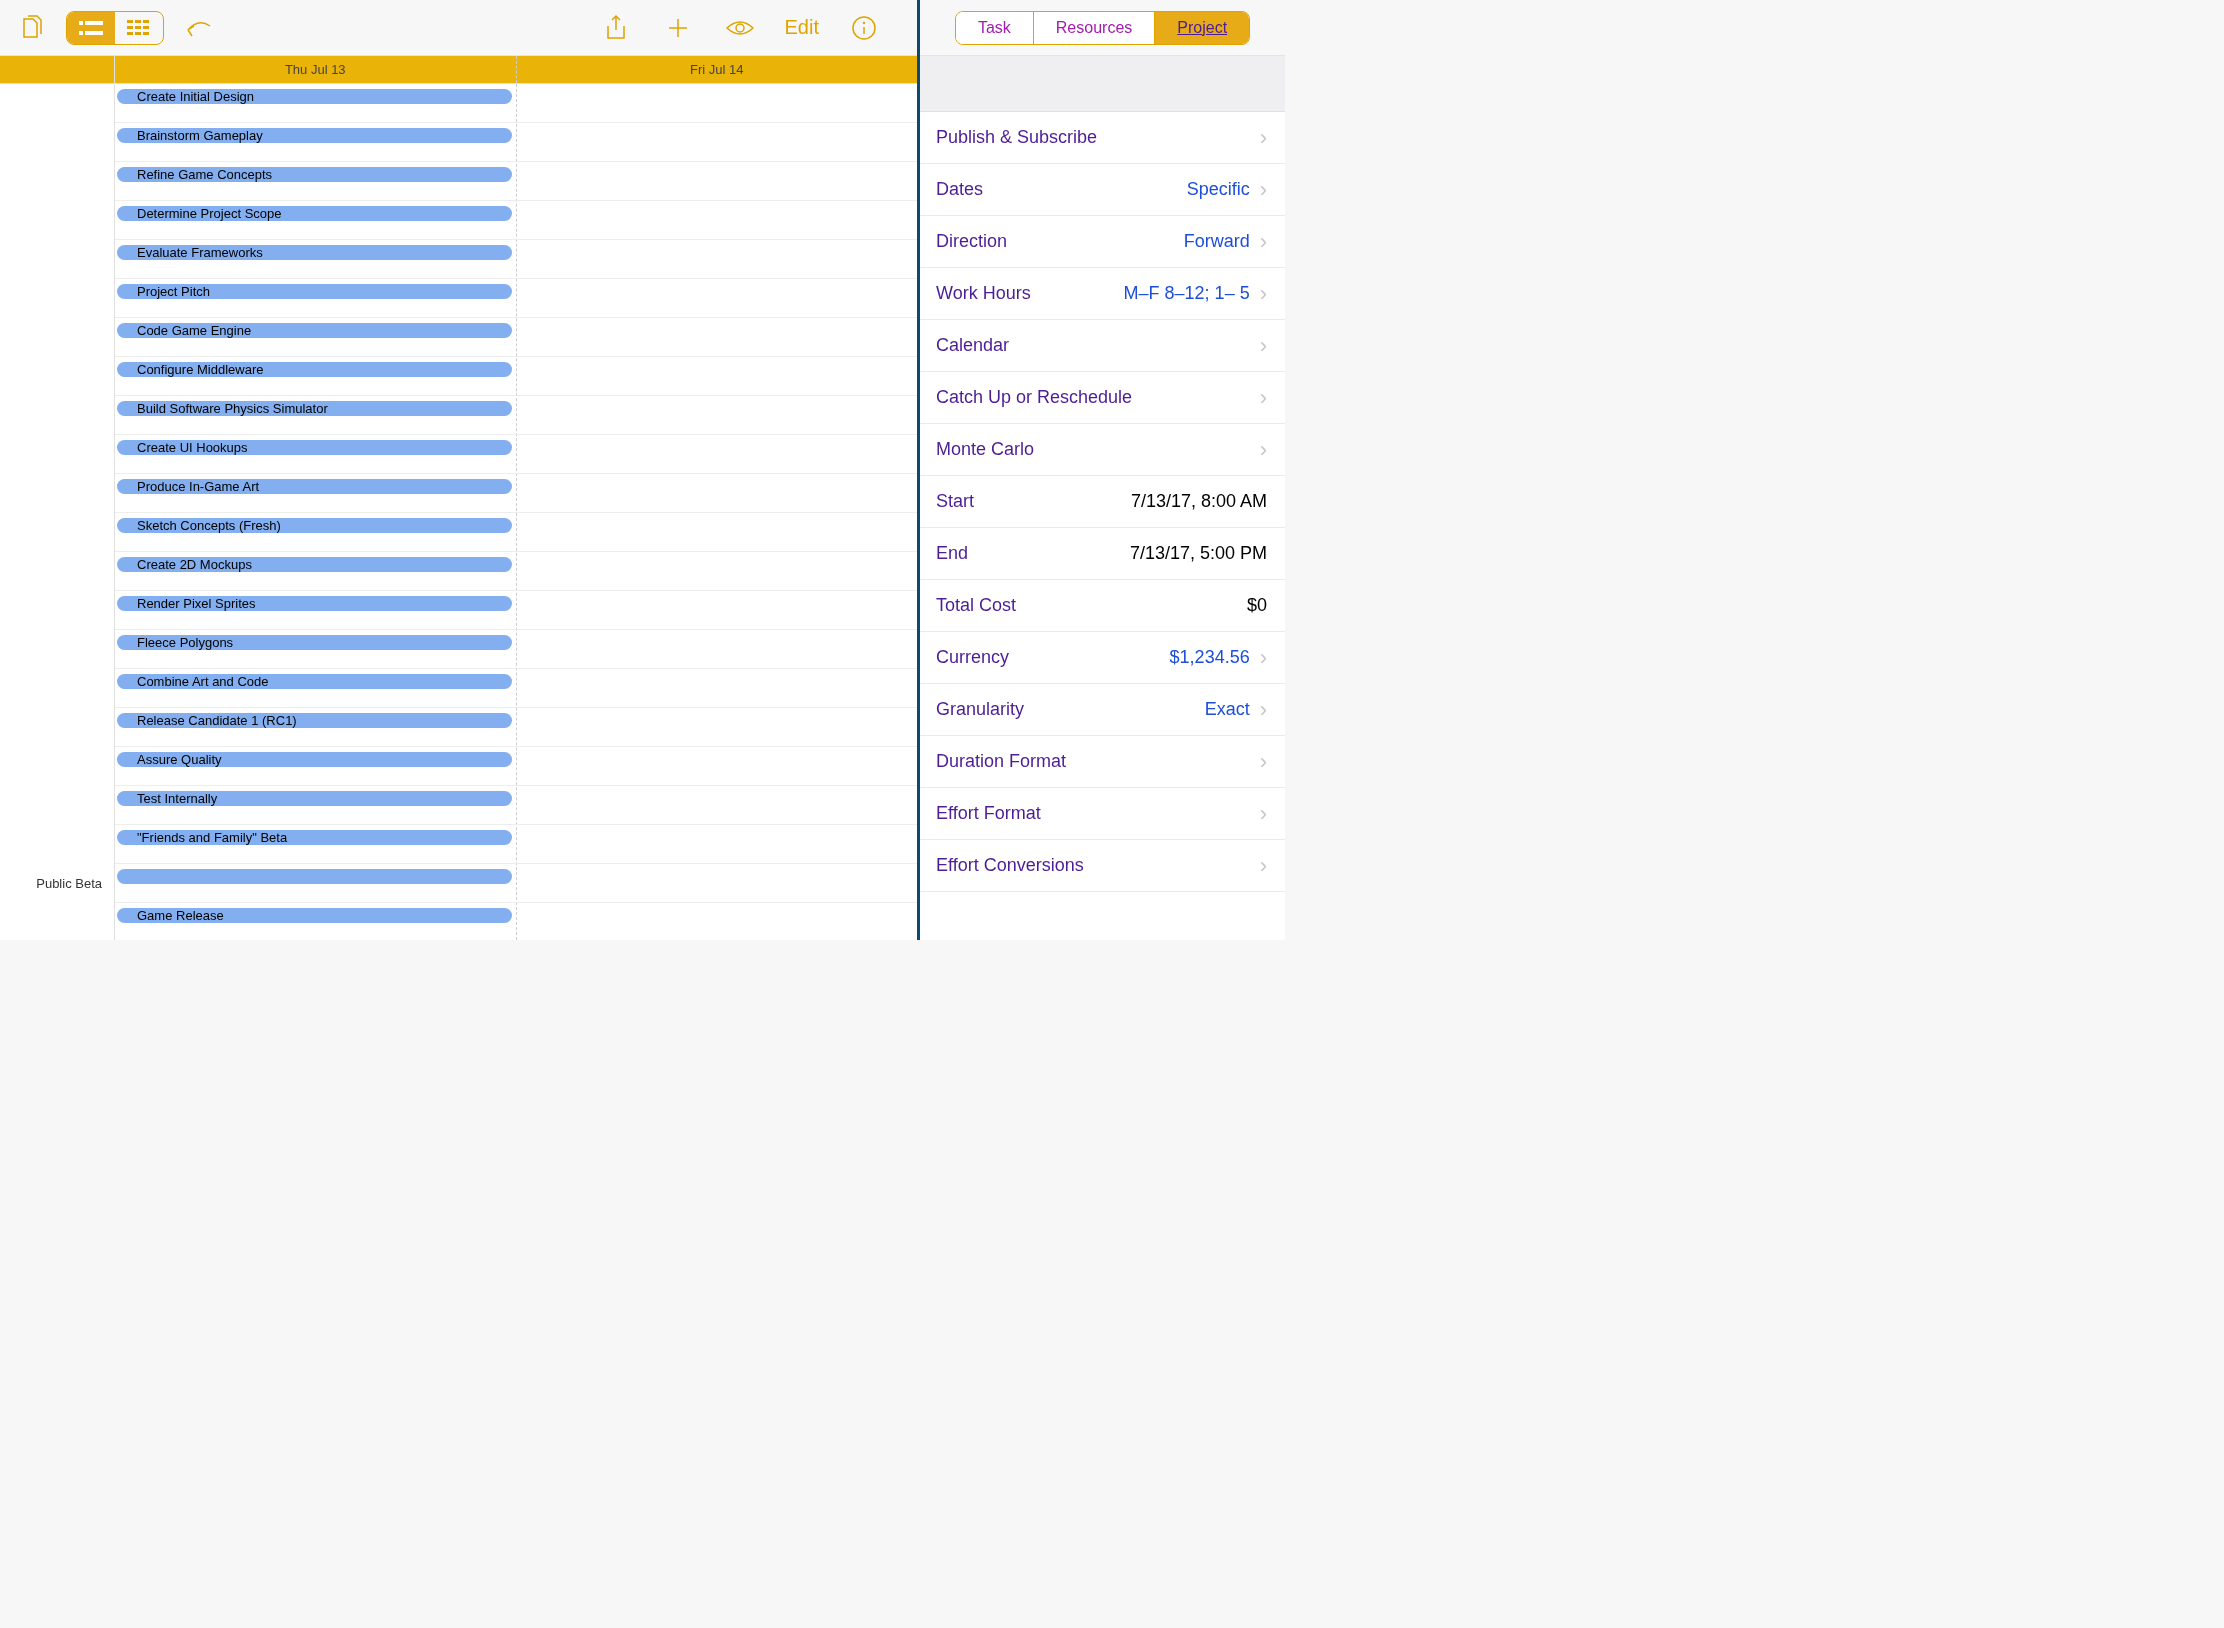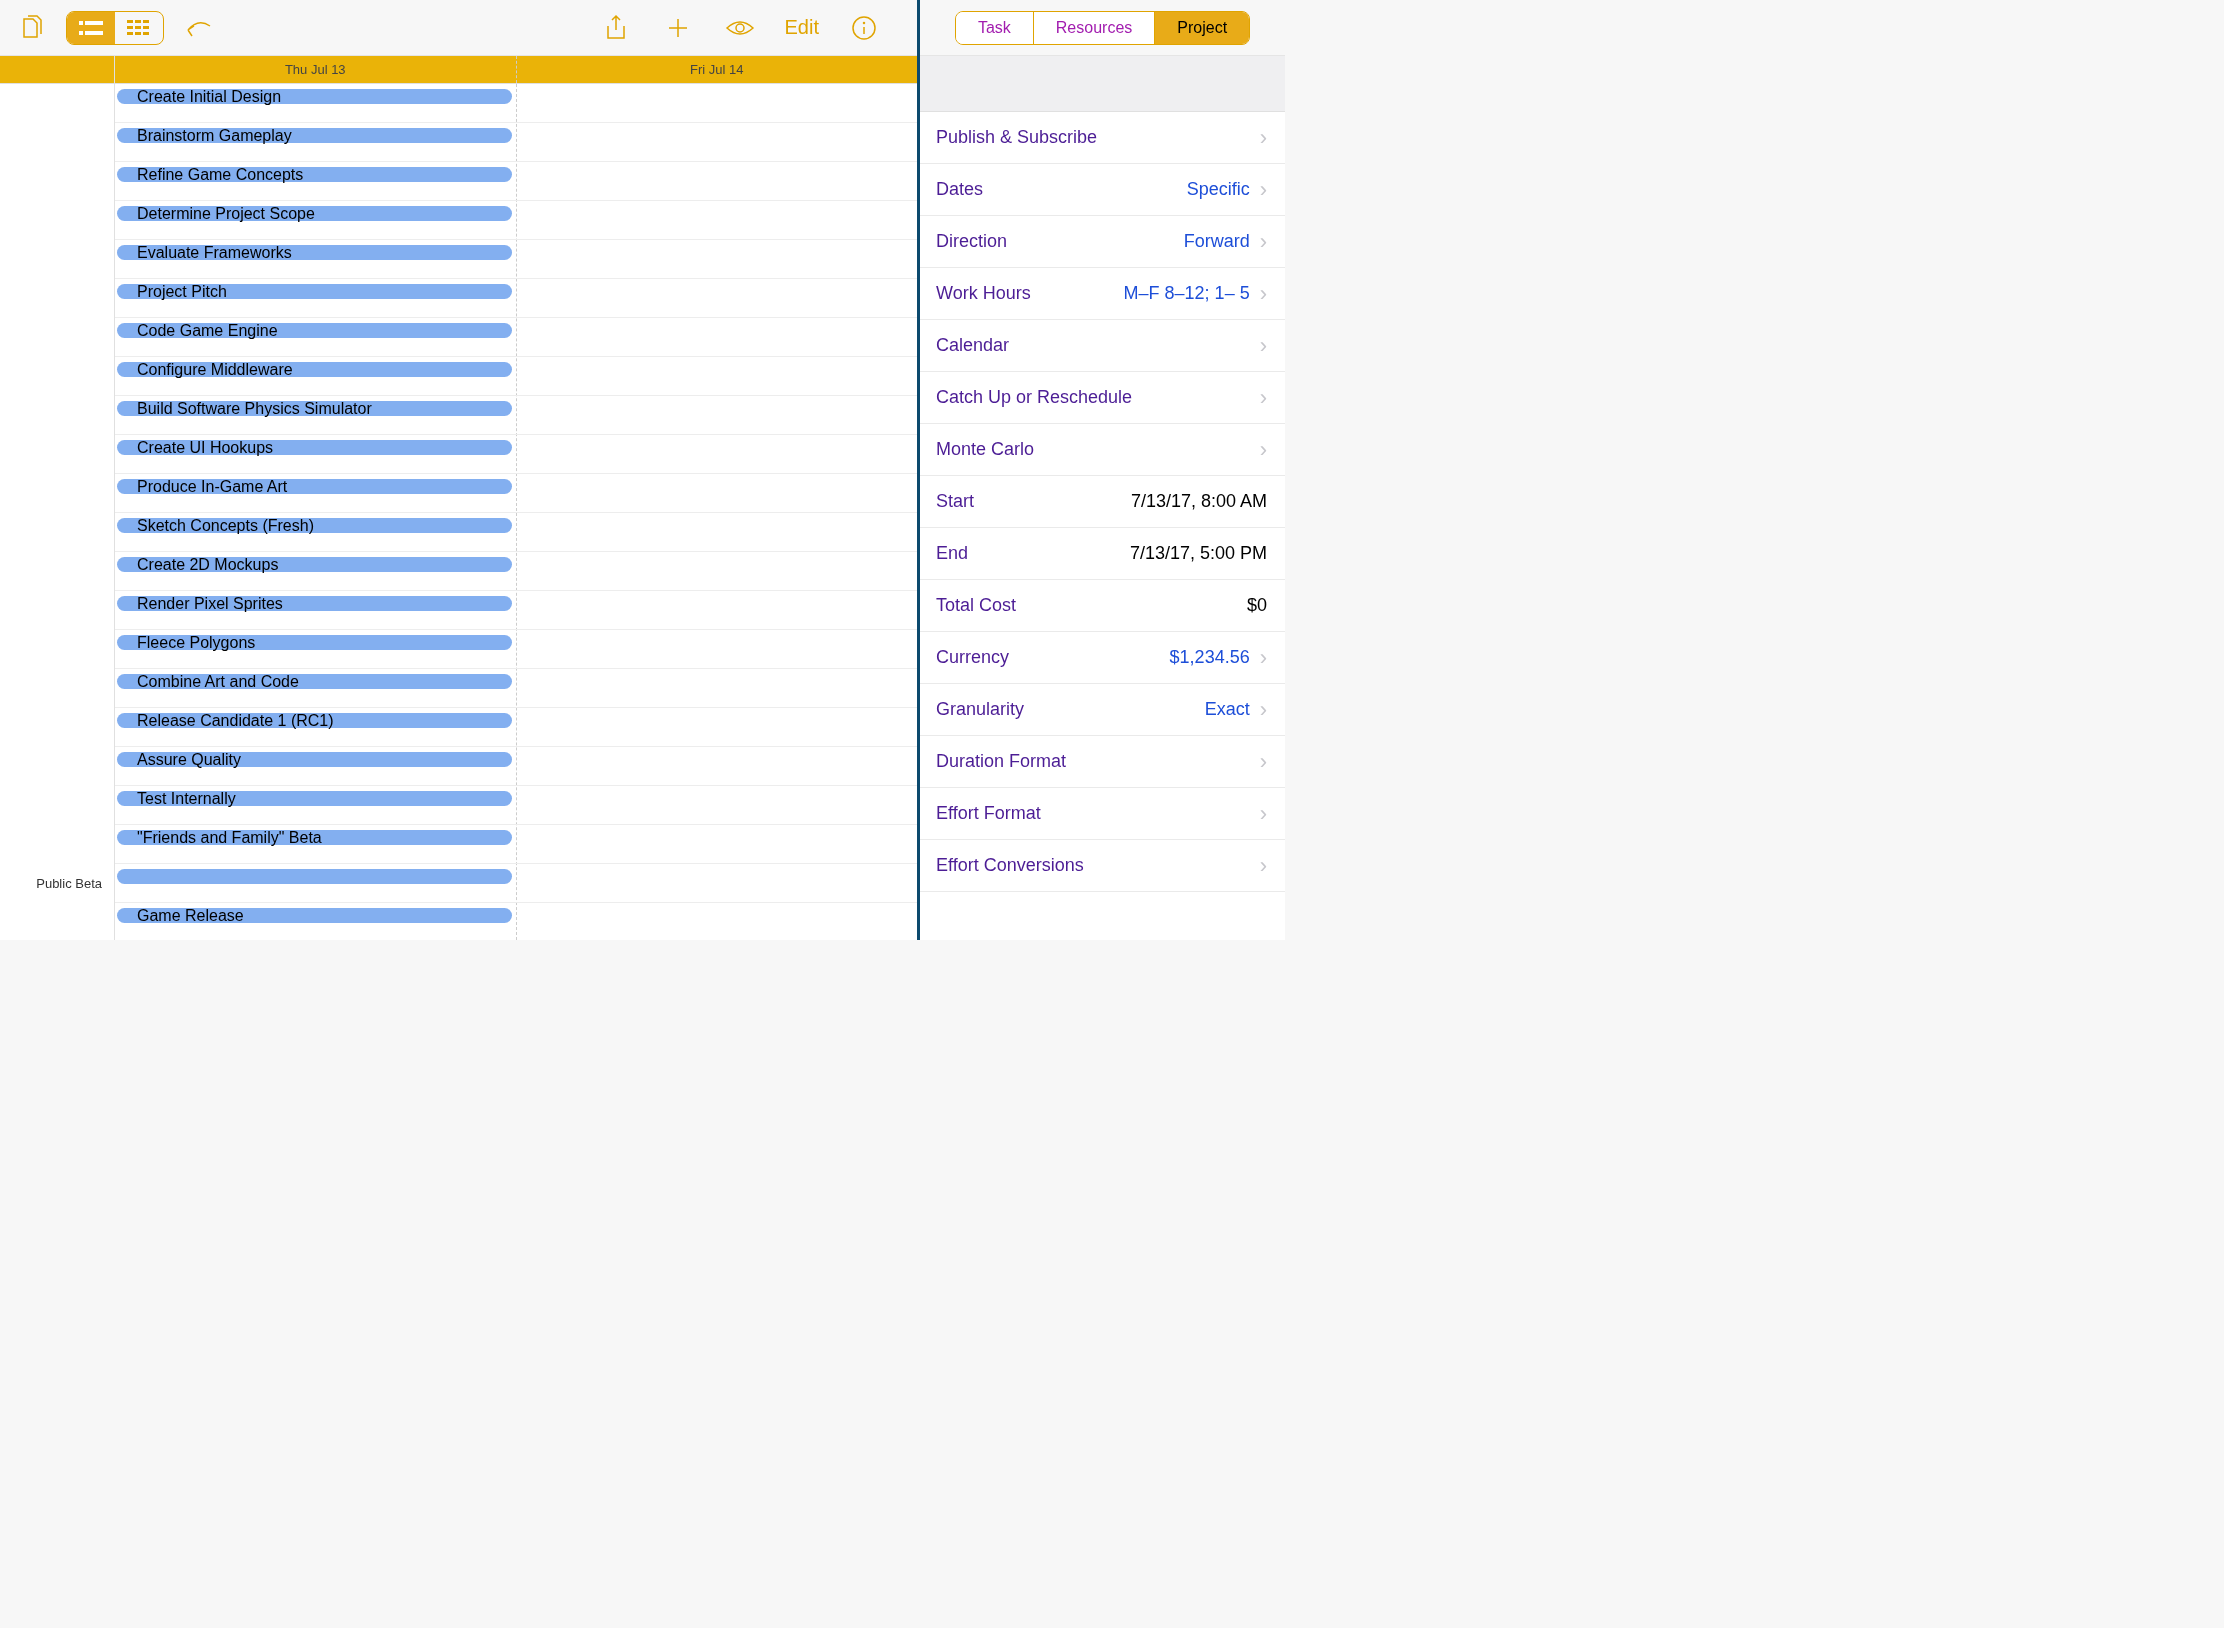--- a/index.html
+++ b/index.html
@@ -29,30 +29,30 @@
 
   .timeline-body { flex: 1; display: flex; background: #fff; overflow: hidden; position: relative; }
   .row-label-col { width: 115px; border-right: 1px solid #e0e0e0; }
   .rows-area { flex: 1; position: relative; }
   
   .task-row { height: 39px; border-bottom: 1px solid #ededed; position: relative; }
   .row-label { height: 39px; display: flex; align-items: center; justify-content: flex-end; padding-right: 12px; font-size: 13px; color: #333; }
 
   .day-divider { position: absolute; top: 0; bottom: 0; left: 50%; border-left: 1px dashed #ccc; }
 
-  .task-bar { position: absolute; left: 2px; width: calc(50% - 6px); height: 15px; top: 5px; background: #83aff0; border-radius: 10px; display: flex; align-items: center; padding-left: 20px; font-size: 16px; color: #000; cursor: pointer; }
+  .task-bar { position: absolute; left: 2px; width: calc(50% - 6px); height: 15px; top: 5px; background: #83aff0; border-radius: 10px; display: flex; align-items: center; padding-left: 20px; font-size: 13px; color: #000; cursor: pointer; }
   .task-bar.nolabel { padding-left: 0; }
 
   
   .inspector { width: 365px; background: #fff; display: flex; flex-direction: column; }
   .insp-tabs-wrap { height: 56px; display: flex; align-items: center; justify-content: center; background: #f7f7f7; border-bottom: 1px solid #e5e5e5; }
   .insp-tabs { display: flex; border: 1.5px solid #e0a400; border-radius: 8px; overflow: hidden; height: 34px; }
   .insp-tab { padding: 0 22px; display: flex; align-items: center; font-size: 16px; color: #a21caf; background: #fff; cursor: pointer; }
   .insp-tab + .insp-tab { border-left: 1.5px solid #e0a400; }
-  .insp-tab.active { background: #e8ab18; color: #000000; }
+  .insp-tab.active { background: #e8ab18; color: #4c1d95; text-decoration: underline; }
 
   .insp-title { height: 56px; display: flex; align-items: center; justify-content: center; font-size: 20px; font-weight: 500; background: #fff; border-bottom: 1px solid #eee; }
   .insp-spacer { height: 56px; background: #efeff1; border-bottom: 1px solid #e0e0e0; }
 
   .insp-list { flex: 1; overflow-y: auto; }
   .insp-row { height: 52px; display: flex; align-items: center; padding: 0 18px 0 16px; border-bottom: 1px solid #eaeaea; font-size: 18px; cursor: pointer; }
   .insp-row .label { color: #4c1d95; }
   .insp-row .value { margin-left: auto; color: #1d4ed8; padding-right: 4px; }
   .insp-row .value.dark { color: #000; }
   .insp-row .chev { color: #c7c7cc; font-size: 22px; margin-left: 6px; line-height: 1; }

